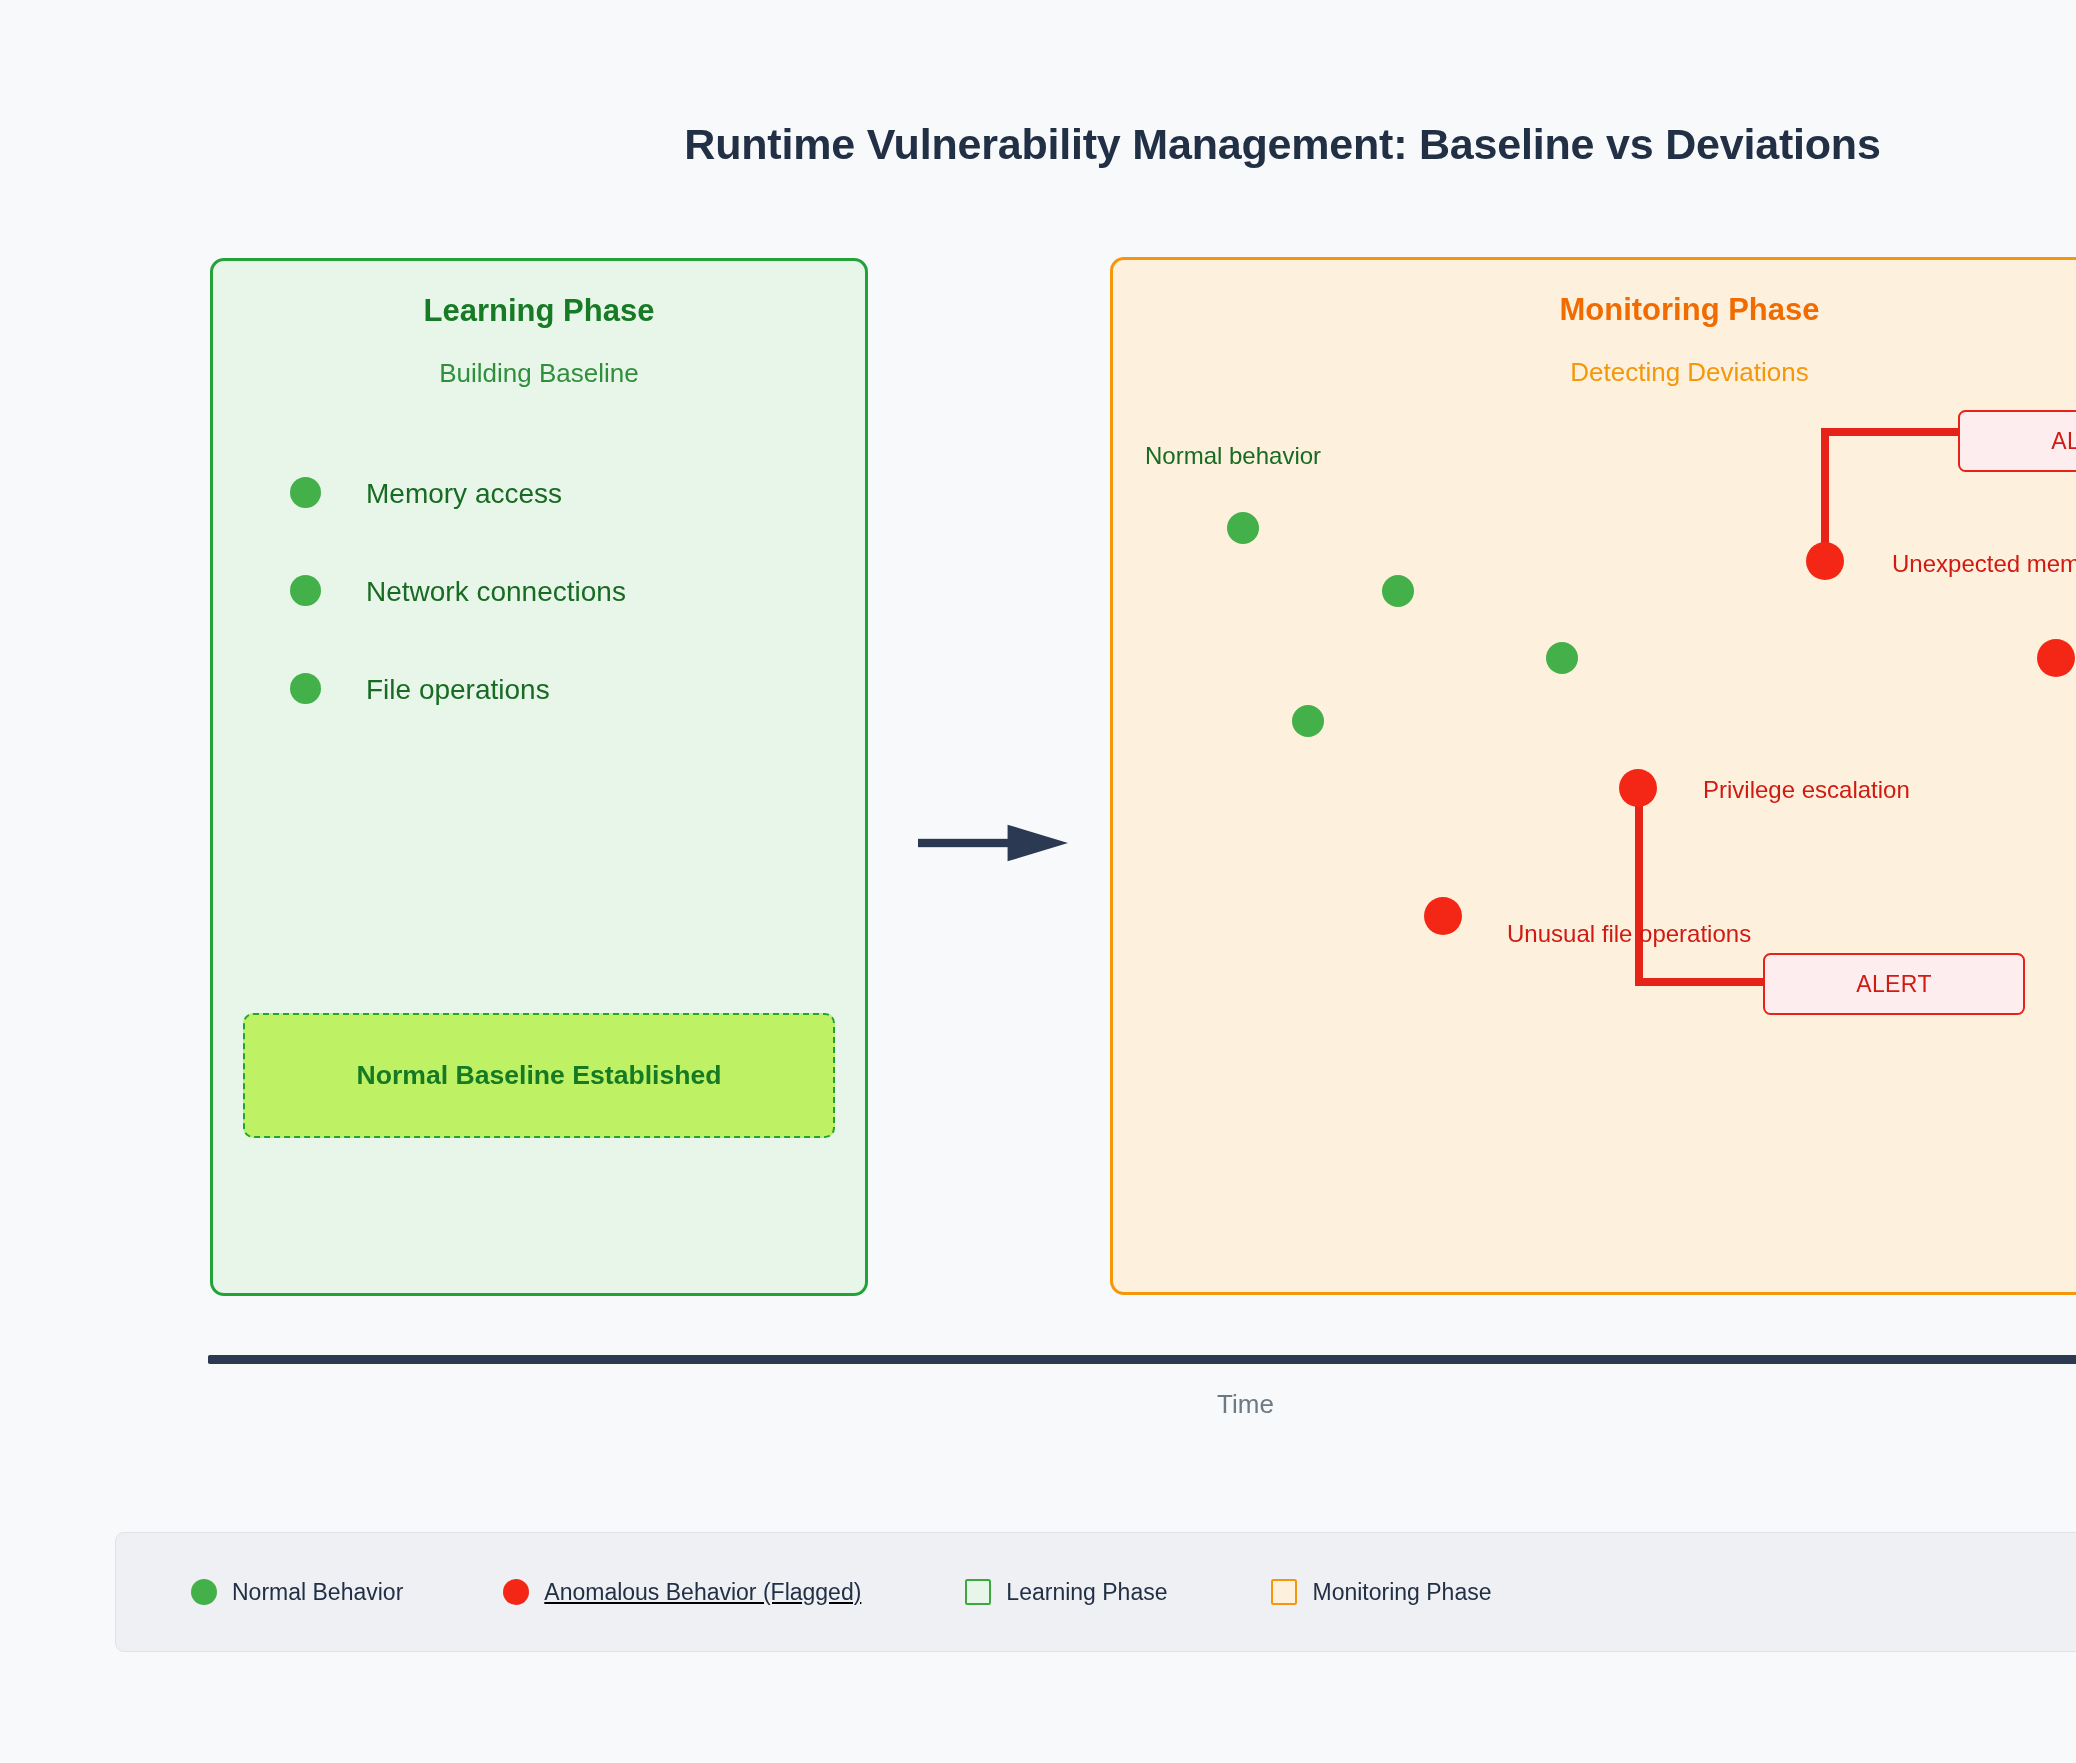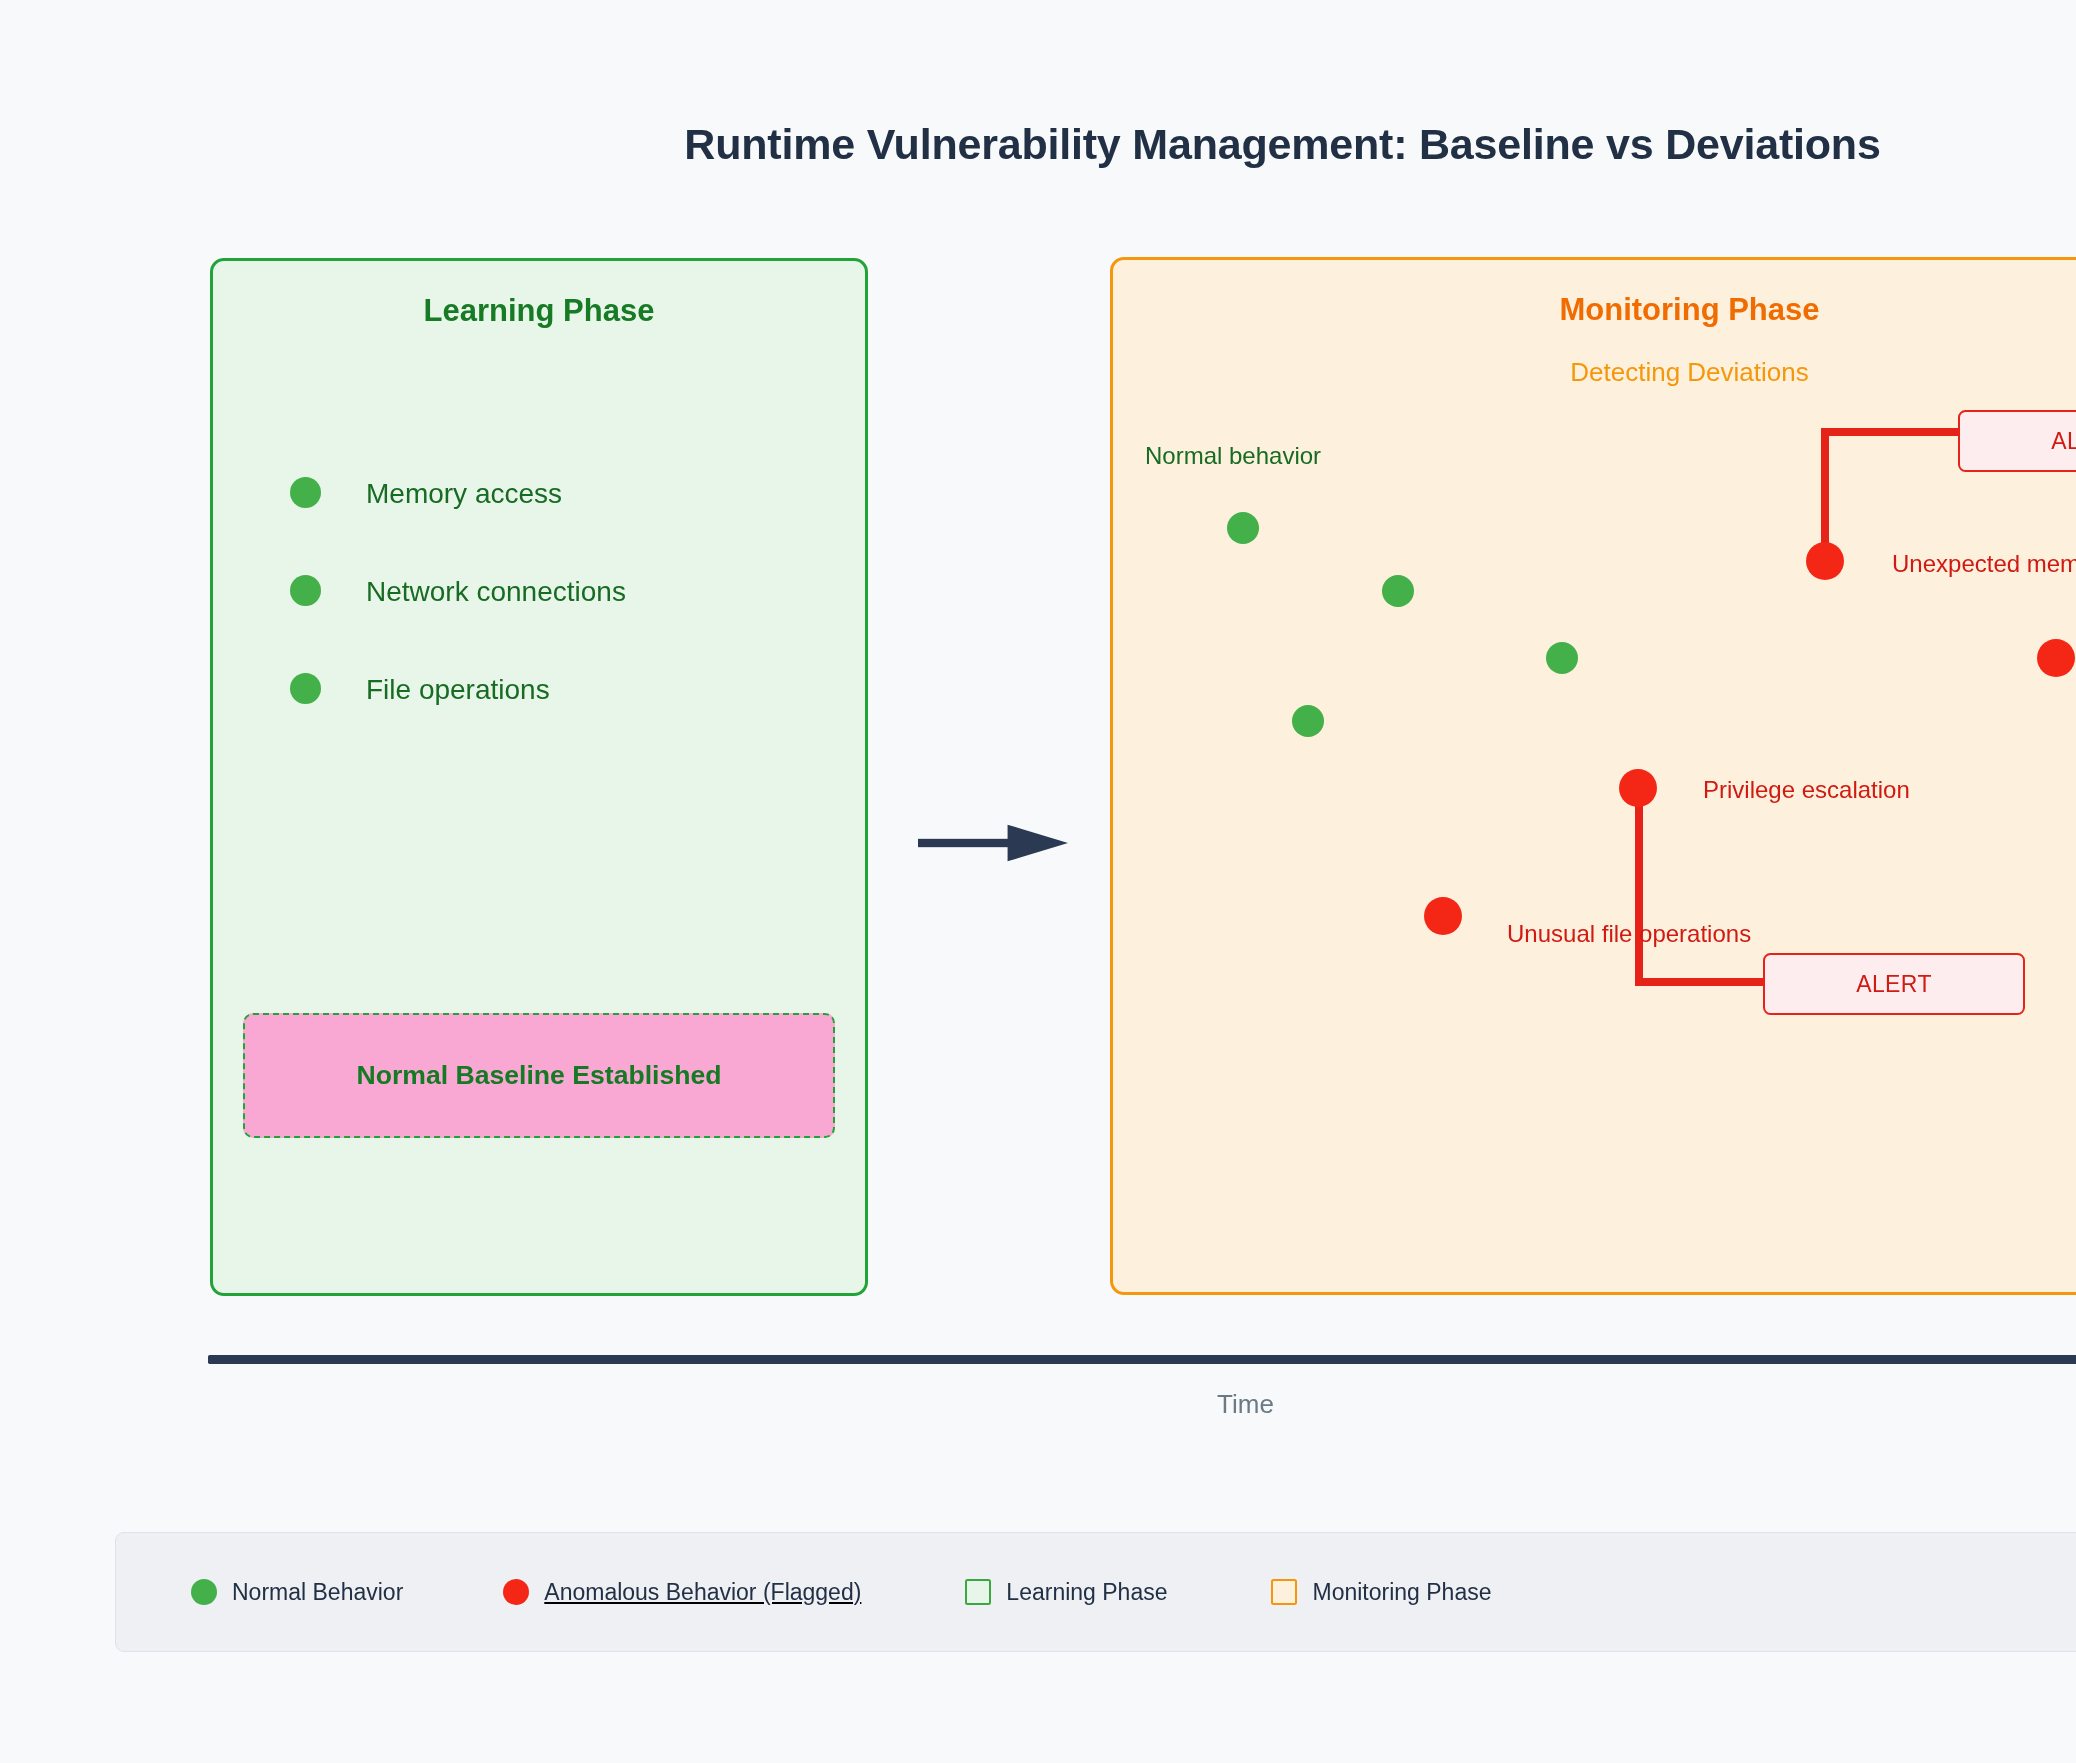--- a/index.html
+++ b/index.html
@@ -35,21 +35,21 @@
   .lp-dot{
     position:absolute;left:0;top:13.3px;width:31px;height:31px;border-radius:50%;
     background:#43b049;
   }
   .lp-label{
     position:absolute;left:76px;top:14px;font-size:28px;color:#176b22;
     white-space:nowrap;
   }
   #baseline-box{
     position:absolute;left:243px;top:1013px;width:592px;height:125px;
-    background:#f9a8d4;border:2.9px dashed #22a338;border-radius:10px;
+    background:#bef264;border:2.9px dashed #22a338;border-radius:10px;
     box-sizing:border-box;
   }
   #baseline-text{
     position:absolute;left:0;top:0;width:100%;height:100%;
     display:flex;align-items:center;justify-content:center;
     font-size:26.6px;font-weight:bold;color:#157a23;
   }
 
   
   #phase-arrow{position:absolute;left:918px;top:818px;width:150px;height:50px;}
@@ -120,20 +120,21 @@
 </style>
 </head>
 <body>
 
 <div class="stage">
 
   <div id="page-title">Runtime Vulnerability Management: Baseline vs Deviations</div>
 
   <div id="learning-panel">
     <div id="learning-title">Learning Phase</div>
+    <div id="learning-subtitle">Building Baseline</div>
 
     <div class="lp-list">
       <div class="lp-item">
         <span class="lp-dot"></span>
         <span class="lp-label">Memory access</span>
       </div>
       <div class="lp-item">
         <span class="lp-dot"></span>
         <span class="lp-label">Network connections</span>
       </div>

